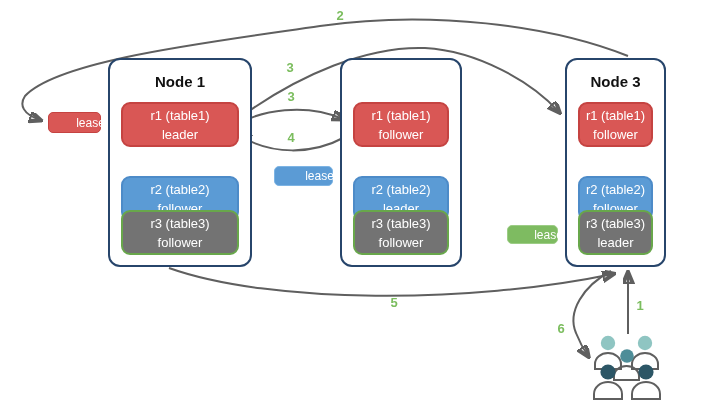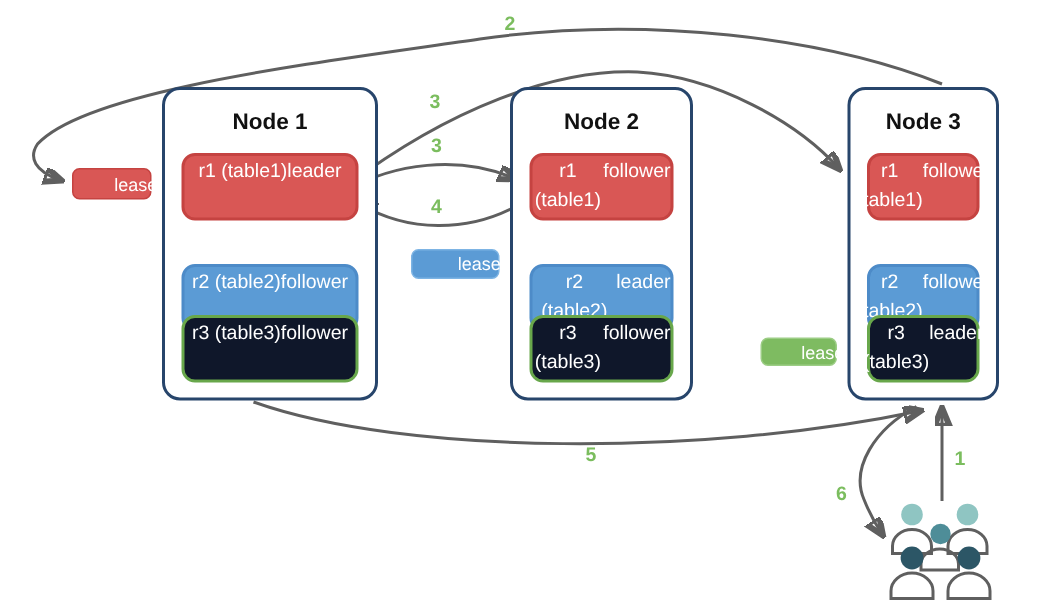--- a/index.html
+++ b/index.html
@@ -11,25 +11,25 @@
     position:absolute;top:58px;height:209px;background:#ffffff;
     border:2px solid #27456b;border-radius:12px;box-sizing:border-box;
   }
   .node-title{
     text-align:center;margin-top:13px;font-size:15px;font-weight:bold;color:#111111;
   }
   .replica{
     position:absolute;left:11px;right:11px;height:45px;border-radius:9px;
     box-sizing:border-box;border:2px solid transparent;
     color:#ffffff;font-size:13px;line-height:19px;text-align:center;
-    display:flex;flex-direction:row;justify-content:center;
+    display:flex;flex-direction:column;justify-content:center;
   }
   .replica.red{background:#d95755;border-color:#c54341;}
   .replica.blue{background:#5b9bd5;border-color:#4d8bc8;}
-  .replica.green{background:#0f172a;border-color:#68a74b;}
+  .replica.green{background:#737373;border-color:#68a74b;}
   .r-pos-0{top:42px;}
   .r-pos-1{top:96px;margin-top:20px;}
   .r-pos-2{top:150px;}
   .lease{
     position:absolute;color:#ffffff;font-size:12px;text-align:center;
     border-radius:5px;box-sizing:border-box;border:1px solid transparent;
     display:flex;align-items:center;justify-content:center;padding-left:32px;
   }
   .lease.red{left:48px;top:112px;width:53px;height:21px;background:#d95755;border-color:#c54341;}
   .lease.blue{left:274px;top:166px;width:59px;height:20px;background:#5b9bd5;border-color:#7db4e4;}
@@ -108,21 +108,20 @@
       <span>r2 (table2)</span>
       <span>follower</span>
     </div>
     <div class="replica green r-pos-2">
       <span>r3 (table3)</span>
       <span>follower</span>
     </div>
   </div>
 
   <div class="node" style="left:340px;width:122px;">
-    <div class="node-title">Node 2</div>
     <div class="replica red r-pos-0">
       <span>r1 (table1)</span>
       <span>follower</span>
     </div>
     <div class="replica blue r-pos-1">
       <span>r2 (table2)</span>
       <span>leader</span>
     </div>
     <div class="replica green r-pos-2">
       <span>r3 (table3)</span>

